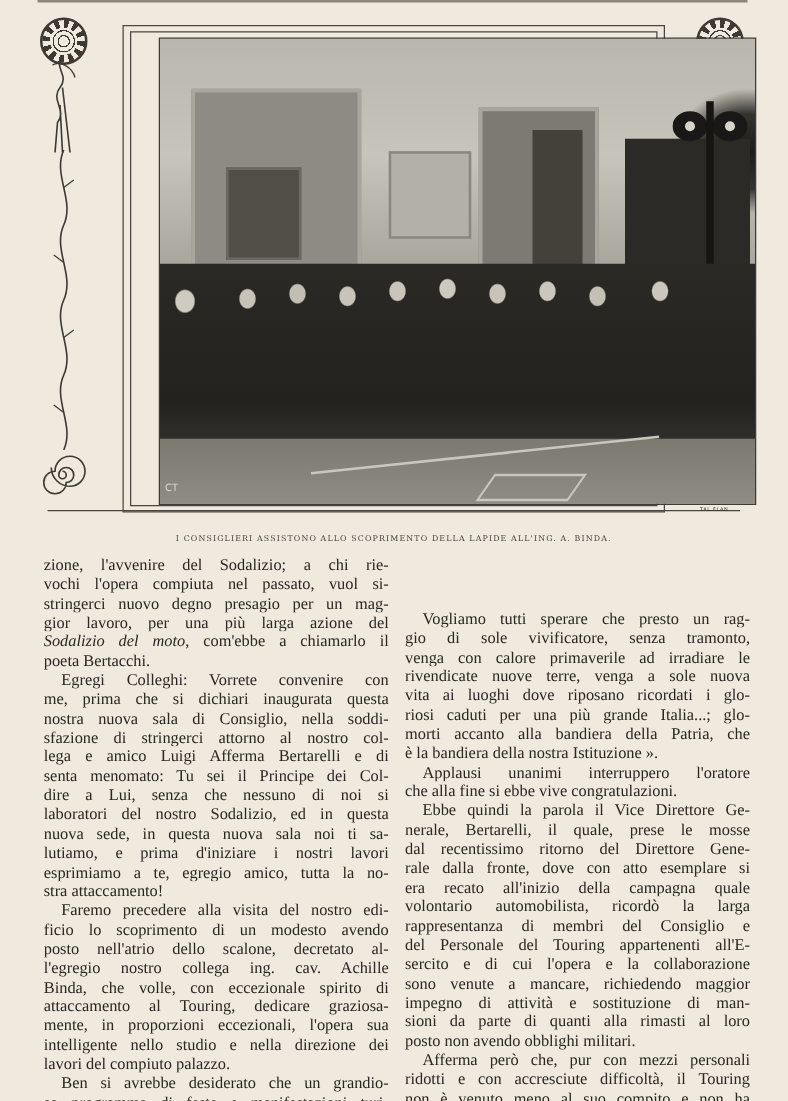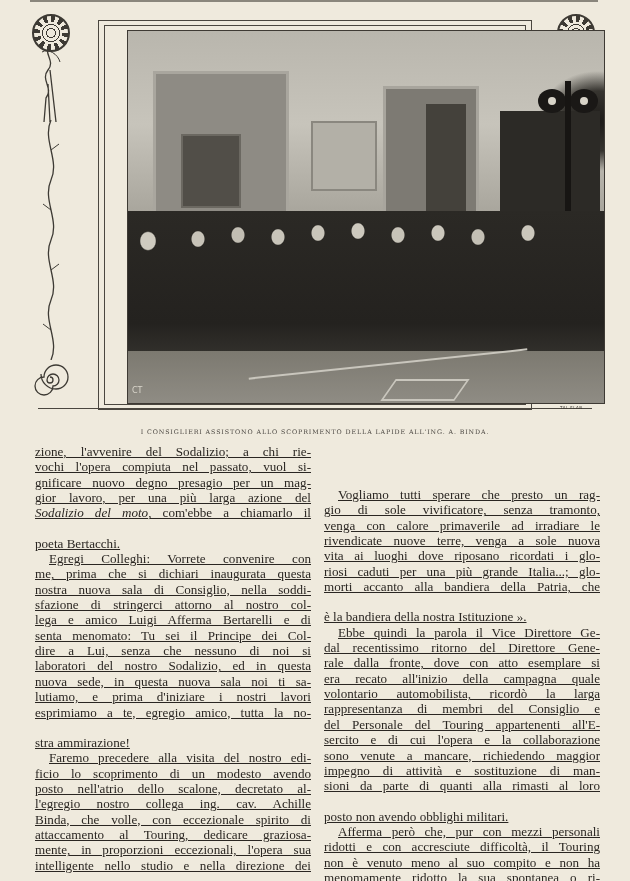--- a/index.html
+++ b/index.html
@@ -72,22 +72,22 @@
     position:absolute; left:0; top:428px; width:630px; text-align:center;
     font-size:6.3px; letter-spacing:0.9px; color:#4a4640;
     font-family:"DejaVu Serif",serif; text-transform:uppercase;
   }
 
   
   .col { position:absolute; top:444px; width:276px; font-size:13.1px; line-height:15.35px; text-align:justify; }
   .col.left { left:35px; }
   .col.right { left:324px; }
   .col p { margin:0; text-indent:0; }
-  .line { display:block; text-align:justify; text-align-last:justify; white-space:nowrap; overflow:hidden;text-decoration:underline; }
-  .line.last { text-align-last:left;margin-top:15px; }
+  .line { display:block; text-align:justify; text-align-last:justify; white-space:nowrap; overflow:hidden; }
+  .line.last { text-align-last:left; }
 </style>
 </head>
 <body>
 
 <div class="top-rule"></div>
 
 <div>
   <div class="rosette tl"></div>
   <div class="rosette tr"></div>
 
@@ -149,38 +149,38 @@
 
   <div class="photo-credit">TAL.FLAN</div>
 </div>
 
 <div class="caption">I consiglieri assistono allo scoprimento della lapide all'ing. A. Binda.</div>
 
 <div class="col left" id="col-left">
     <p>
       <span class="line">zione, l'avvenire del Sodalizio; a chi rie-</span>
       <span class="line">vochi l'opera compiuta nel passato, vuol si-</span>
-      <span class="line">gnificare nuovo degno presagio per un mag-</span>
+      <span class="line">stringerci nuovo degno presagio per un mag-</span>
       <span class="line">gior lavoro, per una più larga azione del</span>
       <span class="line"><i>Sodalizio del moto</i>, com'ebbe a chiamarlo il</span>
       <span class="line last">poeta Bertacchi.</span>
     </p>
     <p>
       <span class="line" style="padding-left: 14px;">Egregi Colleghi: Vorrete convenire con</span>
       <span class="line">me, prima che si dichiari inaugurata questa</span>
       <span class="line">nostra nuova sala di Consiglio, nella soddi-</span>
       <span class="line">sfazione di stringerci attorno al nostro col-</span>
       <span class="line">lega e amico Luigi Afferma Bertarelli e di</span>
       <span class="line">senta menomato: Tu sei il Principe dei Col-</span>
       <span class="line">dire a Lui, senza che nessuno di noi si</span>
       <span class="line">laboratori del nostro Sodalizio, ed in questa</span>
       <span class="line">nuova sede, in questa nuova sala noi ti sa-</span>
       <span class="line">lutiamo, e prima d'iniziare i nostri lavori</span>
       <span class="line">esprimiamo a te, egregio amico, tutta la no-</span>
-      <span class="line last">stra ammirazione!</span>
+      <span class="line last">stra attaccamento!</span>
     </p>
     <p>
       <span class="line" style="padding-left: 14px;">Faremo precedere alla visita del nostro edi-</span>
       <span class="line">ficio lo scoprimento di un modesto avendo</span>
       <span class="line">posto nell'atrio dello scalone, decretato al-</span>
       <span class="line">l'egregio nostro collega ing. cav. Achille</span>
       <span class="line">Binda, che volle, con eccezionale spirito di</span>
       <span class="line">attaccamento al Touring, dedicare graziosa-</span>
       <span class="line">mente, in proporzioni eccezionali, l'opera sua</span>
       <span class="line">intelligente nello studio e nella direzione dei</span>
@@ -197,21 +197,26 @@
       <span class="line" style="padding-left: 14px; margin-top: 43px;">Vogliamo tutti sperare che presto un rag-</span>
       <span class="line">gio di sole vivificatore, senza tramonto,</span>
       <span class="line">venga con calore primaverile ad irradiare le</span>
       <span class="line">rivendicate nuove terre, venga a sole nuova</span>
       <span class="line">vita ai luoghi dove riposano ricordati i glo-</span>
       <span class="line">riosi caduti per una più grande Italia...; glo-</span>
       <span class="line">morti accanto alla bandiera della Patria, che</span>
       <span class="line last">è la bandiera della nostra Istituzione ».</span>
     </p>
     <p>
+      <span class="line" style="padding-left: 14px;">Applausi unanimi interruppero l'oratore</span>
+      <span class="line last">che alla fine si ebbe vive congratulazioni.</span>
+    </p>
+    <p>
       <span class="line" style="padding-left: 14px;">Ebbe quindi la parola il Vice Direttore Ge-</span>
+      <span class="line">nerale, Bertarelli, il quale, prese le mosse</span>
       <span class="line">dal recentissimo ritorno del Direttore Gene-</span>
       <span class="line">rale dalla fronte, dove con atto esemplare si</span>
       <span class="line">era recato all'inizio della campagna quale</span>
       <span class="line">volontario automobilista, ricordò la larga</span>
       <span class="line">rappresentanza di membri del Consiglio e</span>
       <span class="line">del Personale del Touring appartenenti all'E-</span>
       <span class="line">sercito e di cui l'opera e la collaborazione</span>
       <span class="line">sono venute a mancare, richiedendo maggior</span>
       <span class="line">impegno di attività e sostituzione di man-</span>
       <span class="line">sioni da parte di quanti alla rimasti al loro</span>

